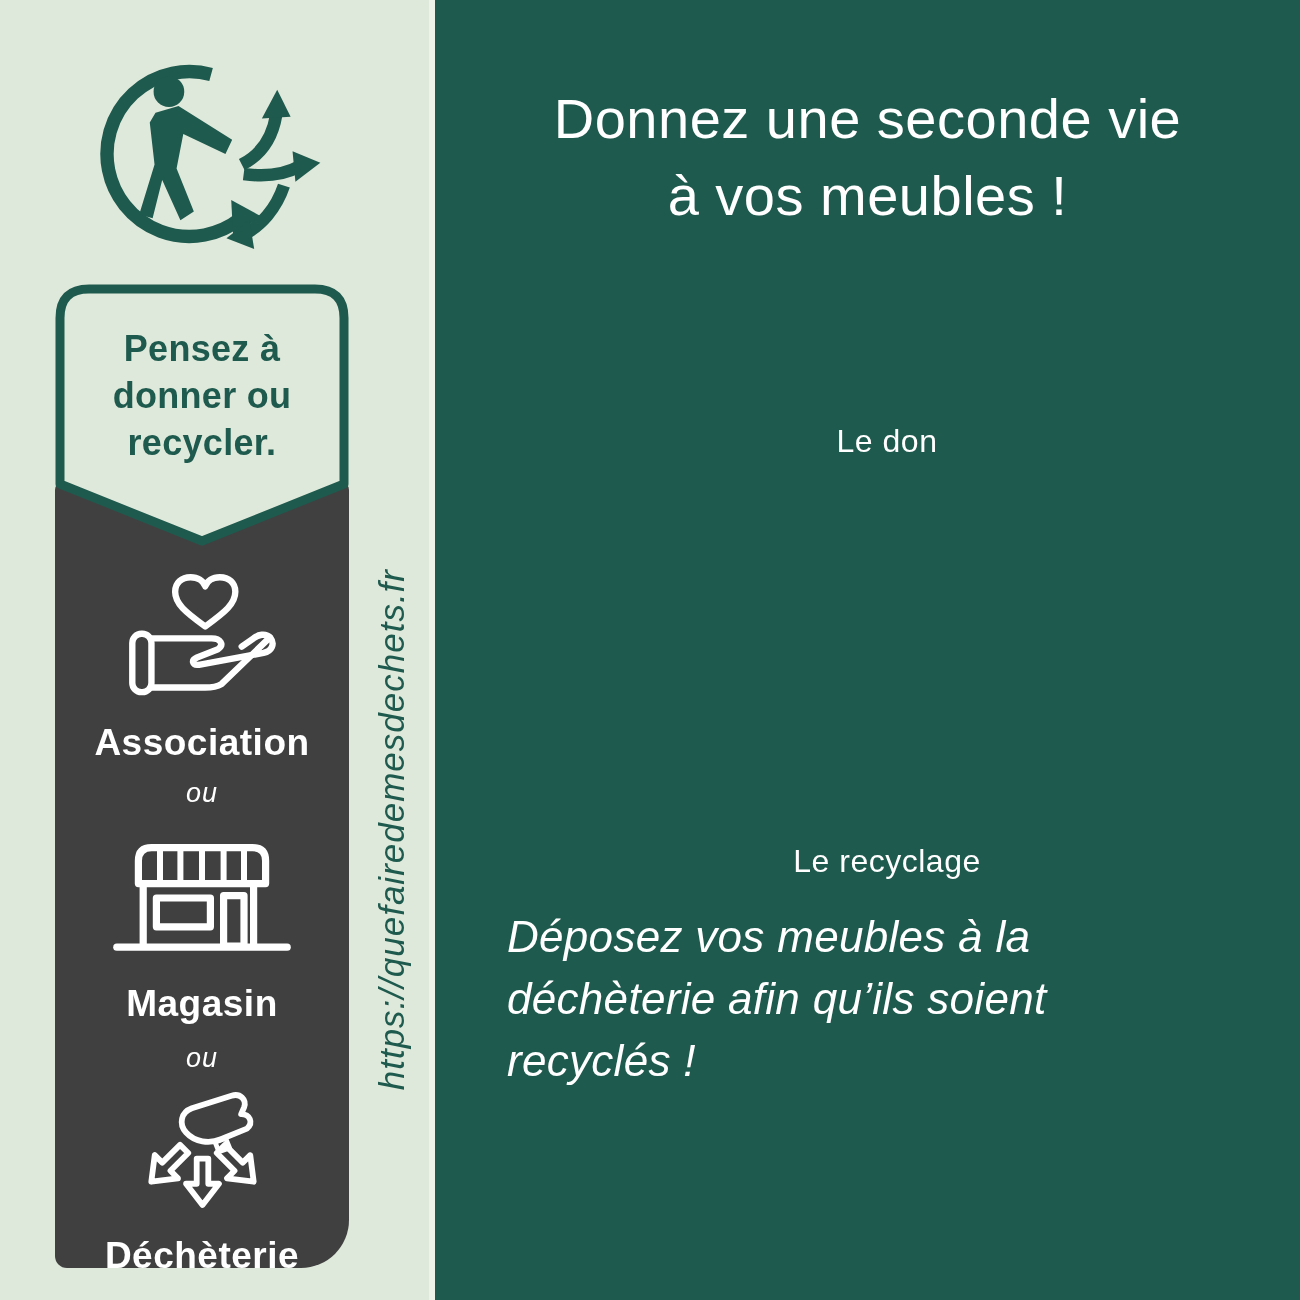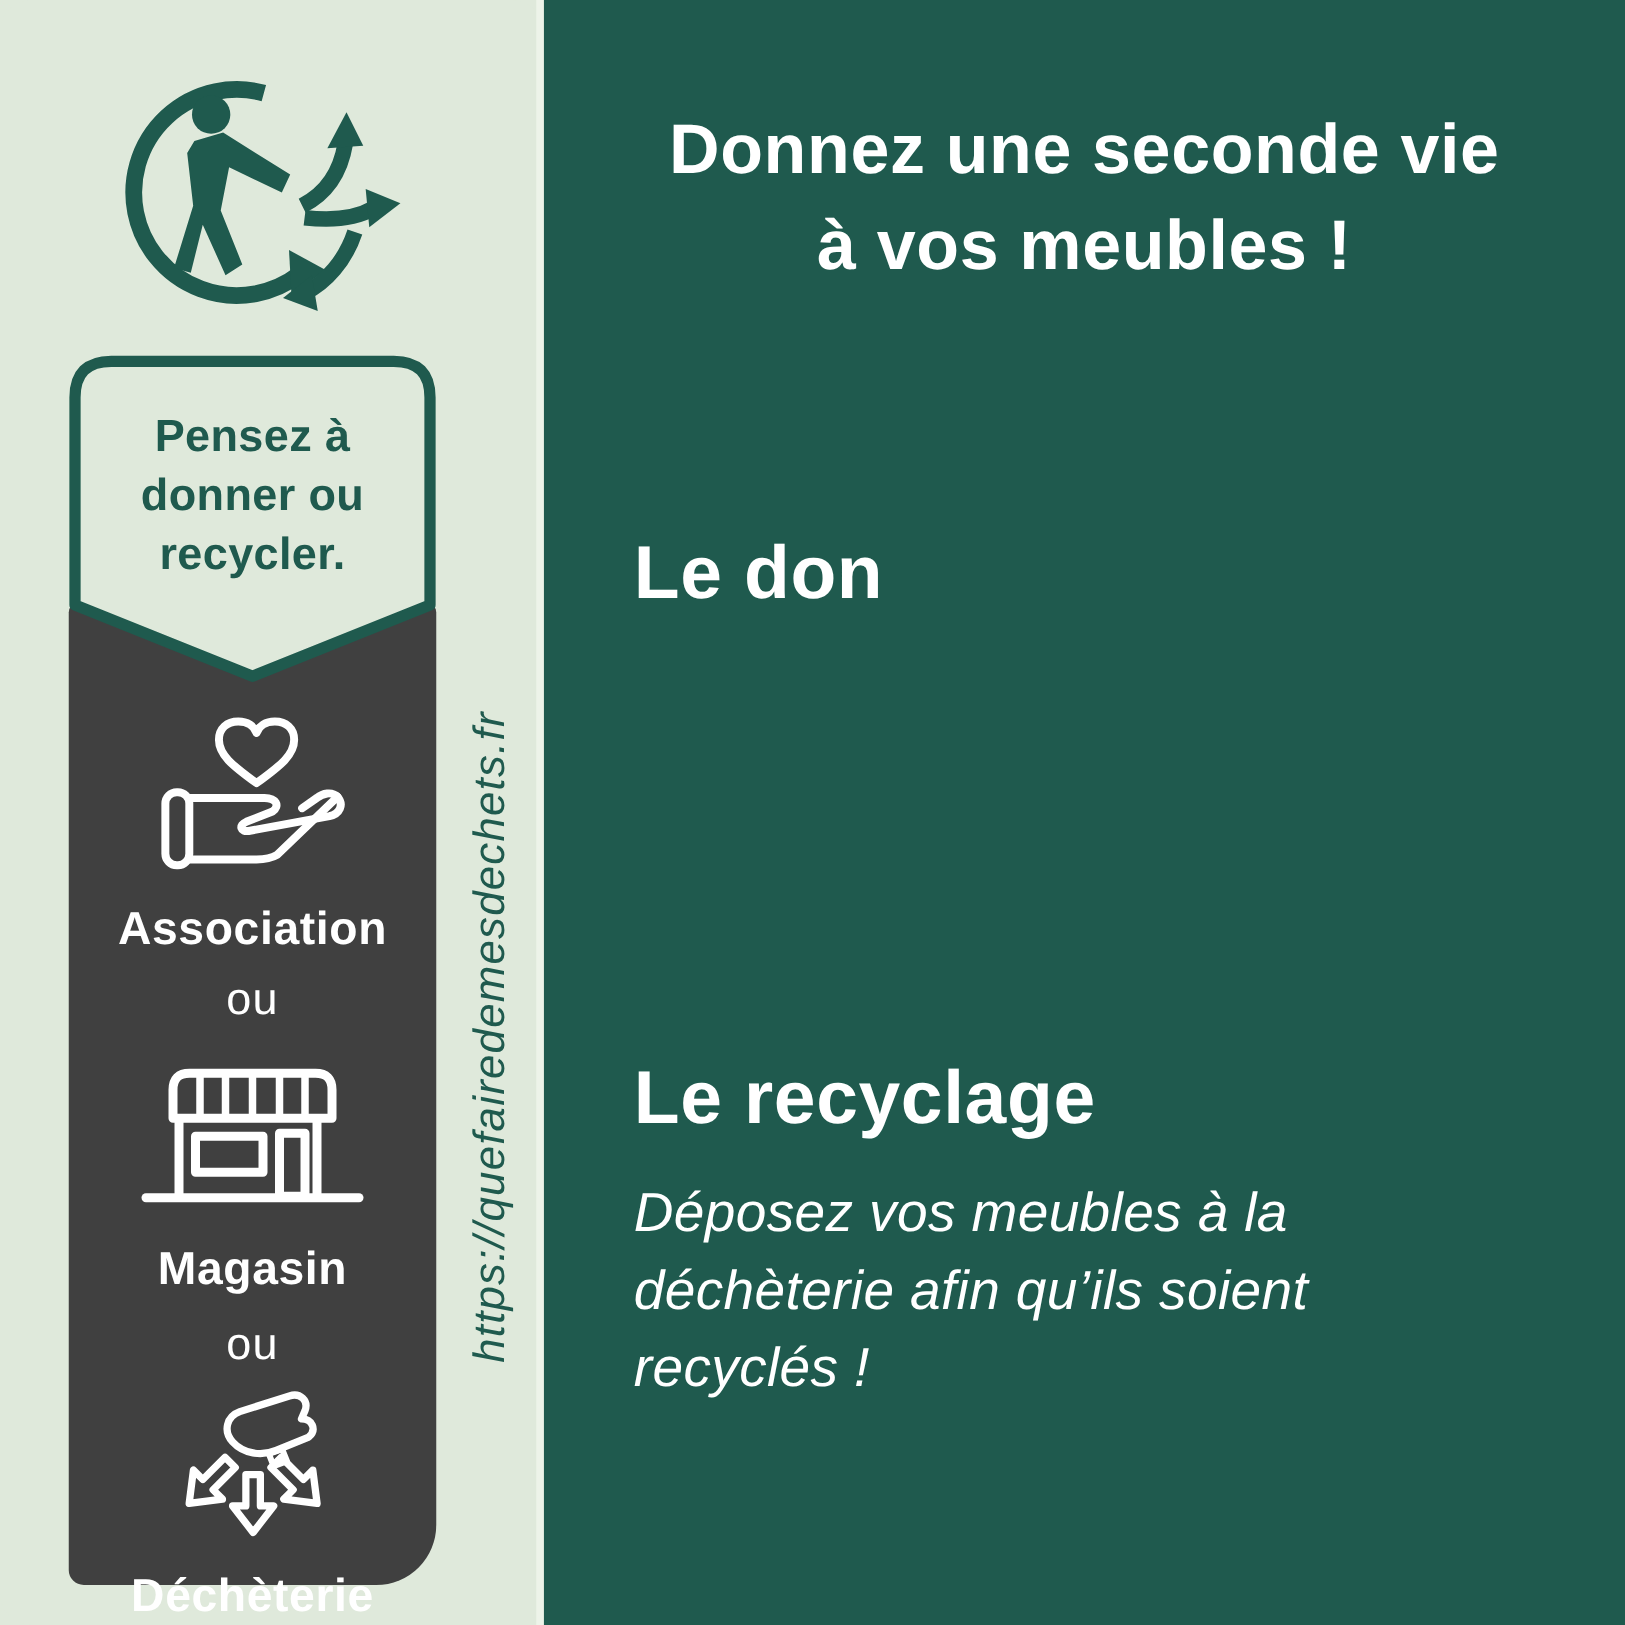--- a/index.html
+++ b/index.html
@@ -13,27 +13,27 @@
   .right-panel{
     position:absolute;left:435px;top:0;width:865px;height:1300px;
     background:#1f5a4e;color:#ffffff;
   }
   .panel-divider{
     position:absolute;left:429px;top:0;width:6px;height:1300px;
     background:#edf3e9;z-index:2;
   }
   .rp-title{
     position:absolute;top:80px;left:0;width:100%;
-    text-align:center;font-weight:bold;font-size:56px;line-height:1.38;
+    text-align:center;font-weight:normal;font-size:56px;line-height:1.38;
     white-space:pre-line;letter-spacing:.5px;margin:0;color:#fff;
   }
   .rp-section{position:absolute;left:72px;width:760px;}
   .rp-section.don{top:422px;}
   .rp-section.recyclage{top:842px;}
-  .rp-heading{margin:0;font-size:60px;font-weight:bold;line-height:1.2;letter-spacing:.5px;color:#fff;}
+  .rp-heading{margin:0;font-size:32px;font-weight:normal;line-height:1.2;letter-spacing:.5px;color:#fff;text-align:center;}
   .rp-body{
     margin:26px 0 0 0;font-style:italic;font-size:44px;line-height:1.41;
     white-space:pre-line;color:#fff;letter-spacing:.3px;
   }
   
   .left-panel{position:absolute;left:0;top:0;width:435px;height:1300px;background:#dfe9db;border-radius:25px;}
   .triman{position:absolute;left:98px;top:50px;width:230px;height:208px;}
   
   .banner{position:absolute;left:55px;top:284px;width:294px;height:262px;z-index:3;}
   .banner-shape{position:absolute;left:0;top:0;width:294px;height:262px;}
@@ -52,21 +52,21 @@
   .icon-hearthand{margin-top:86px;width:155px;height:137px;}
   .icon-store{margin-top:28px;width:180px;height:120px;}
   .icon-discard{margin-top:14px;width:145px;height:145px;}
   .ribbon-label{
     margin-top:16px;color:#fff;font-weight:bold;font-size:37px;line-height:1.2;
     letter-spacing:.5px;text-align:center;
   }
   .ribbon-label.tight{margin-top:24px;}
   .ribbon-label.flush{margin-top:0;}
   .ribbon-sep{
-    margin-top:12px;color:#fff;font-size:36px;line-height:1.2;
+    margin-top:12px;color:#fff;font-style:italic;font-size:27px;line-height:1.2;
     letter-spacing:1px;text-align:center;
   }
   .ribbon-sep.wide{margin-top:16px;}
   
   .url-strip{
     position:absolute;left:349px;top:490px;width:86px;height:680px;
     display:flex;align-items:center;justify-content:center;
   }
   .vurl{
     writing-mode:vertical-rl;transform:rotate(180deg);

